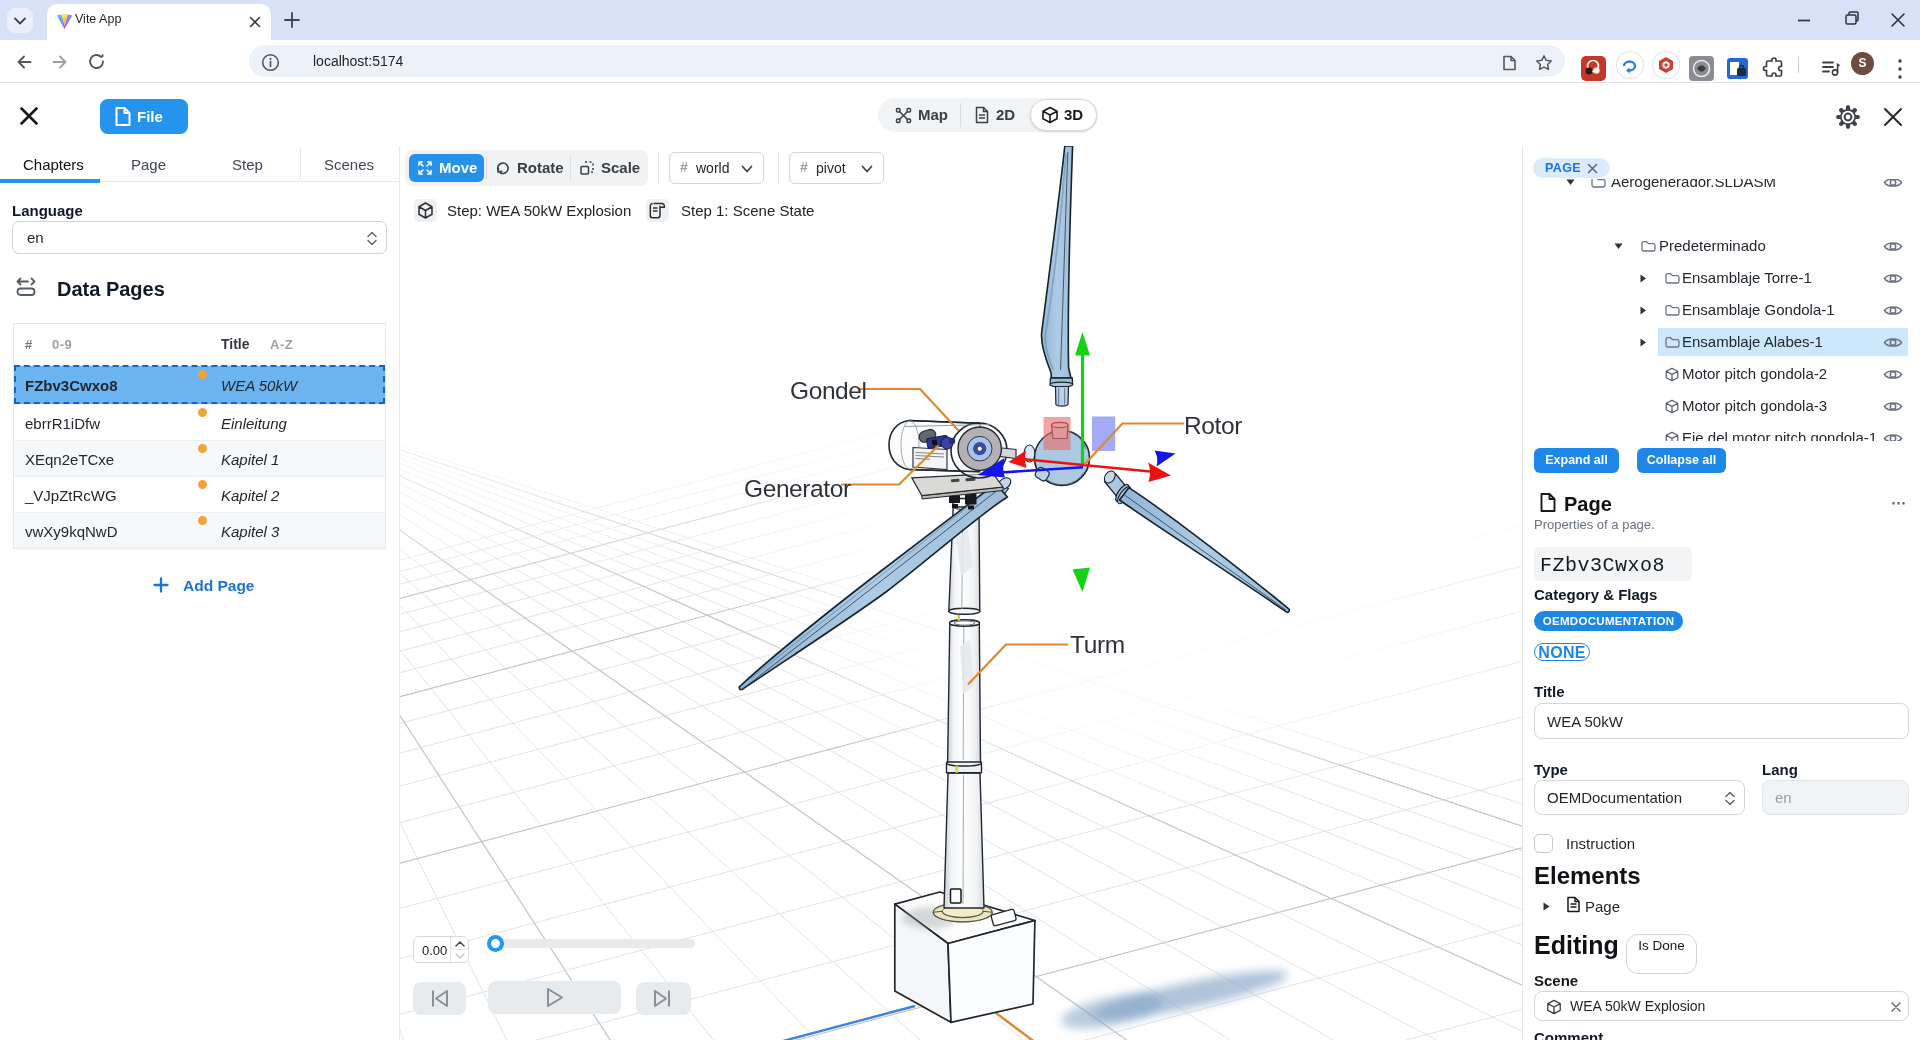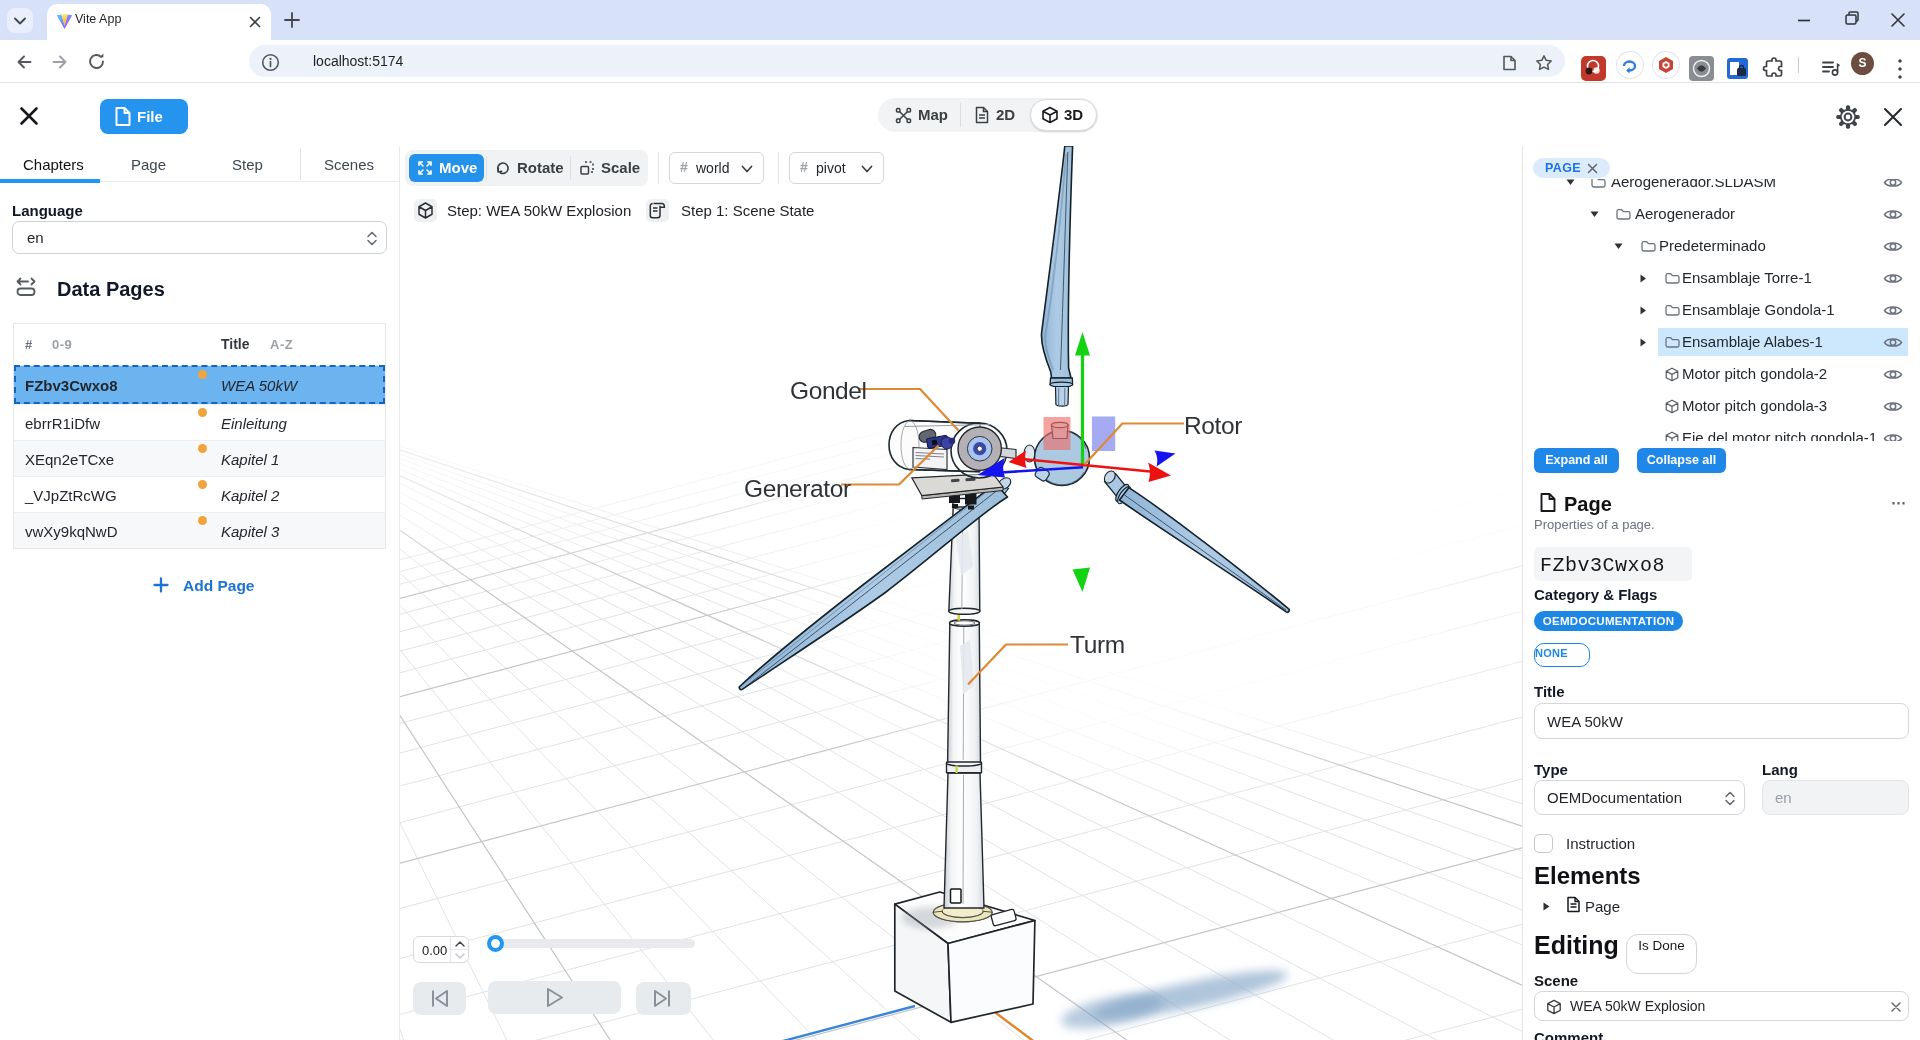--- a/index.html
+++ b/index.html
@@ -573,33 +573,20 @@
         </svg>
   <svg class="abs" style="left:68px;top:8px" width="15" height="12" viewBox="0 0 15 12">
           <path d="M1 3.4 A1.7 1.7 0 0 1 2.7 1.7 H5.6 L7.5 3.7 H12.3 A1.7 1.7 0 0 1 14 5.4 V9.3 A1.7 1.7 0 0 1 12.3 11 H2.7 A1.7 1.7 0 0 1 1 9.3 Z" fill="none" stroke="#6b7280" stroke-width="1.3"></path>
         </svg>
   <div class="ttxt" style="left:88px;">Aerogenerador.SLDASM</div>
   <svg class="abs" style="left:360px;top:7px" width="20" height="15" viewBox="0 0 20 15">
           <path d="M1.5 7.5 C4.5 2.8, 15.5 2.8, 18.5 7.5 C15.5 12.2, 4.5 12.2, 1.5 7.5 Z" fill="none" stroke="#6b7280" stroke-width="1.5"></path>
           <circle cx="10" cy="7.5" r="2.7" fill="none" stroke="#6b7280" stroke-width="1.5"></circle>
         </svg>
   </div>
-  <div class="trow" style="top:21px;">
-  <svg class="abs" style="left:67px;top:11px" width="9" height="7">
-          <path d="M0.5 0.5 H8.5 L4.5 6 Z" fill="#30343a"></path>
-        </svg>
-  <svg class="abs" style="left:93px;top:8px" width="15" height="12" viewBox="0 0 15 12">
-          <path d="M1 3.4 A1.7 1.7 0 0 1 2.7 1.7 H5.6 L7.5 3.7 H12.3 A1.7 1.7 0 0 1 14 5.4 V9.3 A1.7 1.7 0 0 1 12.3 11 H2.7 A1.7 1.7 0 0 1 1 9.3 Z" fill="none" stroke="#6b7280" stroke-width="1.3"></path>
-        </svg>
-  <div class="ttxt" style="left:112px;">Aerogenerador</div>
-  <svg class="abs" style="left:360px;top:7px" width="20" height="15" viewBox="0 0 20 15">
-          <path d="M1.5 7.5 C4.5 2.8, 15.5 2.8, 18.5 7.5 C15.5 12.2, 4.5 12.2, 1.5 7.5 Z" fill="none" stroke="#6b7280" stroke-width="1.5"></path>
-          <circle cx="10" cy="7.5" r="2.7" fill="none" stroke="#6b7280" stroke-width="1.5"></circle>
-        </svg>
-  </div>
   <div class="trow" style="top:53px;">
   <svg class="abs" style="left:91px;top:11px" width="9" height="7">
           <path d="M0.5 0.5 H8.5 L4.5 6 Z" fill="#30343a"></path>
         </svg>
   <svg class="abs" style="left:118px;top:8px" width="15" height="12" viewBox="0 0 15 12">
           <path d="M1 3.4 A1.7 1.7 0 0 1 2.7 1.7 H5.6 L7.5 3.7 H12.3 A1.7 1.7 0 0 1 14 5.4 V9.3 A1.7 1.7 0 0 1 12.3 11 H2.7 A1.7 1.7 0 0 1 1 9.3 Z" fill="none" stroke="#6b7280" stroke-width="1.3"></path>
         </svg>
   <div class="ttxt" style="left:136px;">Predeterminado</div>
   <svg class="abs" style="left:360px;top:7px" width="20" height="15" viewBox="0 0 20 15">
           <path d="M1.5 7.5 C4.5 2.8, 15.5 2.8, 18.5 7.5 C15.5 12.2, 4.5 12.2, 1.5 7.5 Z" fill="none" stroke="#6b7280" stroke-width="1.5"></path>
@@ -683,21 +670,21 @@
       <path d="M2.5 2 H10.5 L15.5 7 V19 H2.5 Z" fill="none" stroke="#17191c" stroke-width="1.9" stroke-linejoin="round"></path>
       <path d="M10.5 2 V7 H15.5" fill="none" stroke="#17191c" stroke-width="1.9" stroke-linejoin="round"></path>
     </svg>
   <div class="h-page" style="left:41px;top:347px;">Page</div>
   <div class="abs" style="left:368px;top:348px;color:#5f6368;font-size:15px;letter-spacing:1px;font-weight:bold;">⋯</div>
   <div class="abs gray" style="left:11px;top:371px;font-size:13px;">Properties of a page.</div>
   <div class="abs" style="left:11px;top:401px;width:158px;height:34px;background:#f3f4f6;border-radius:5px;"></div>
   <div class="abs mono" style="left:17px;top:408px;font-size:20px;color:#16181b;letter-spacing:.5px;">FZbv3Cwxo8</div>
   <div class="fieldlbl" style="left:11px;top:440px;">Category &amp; Flags</div>
   <div class="abs" style="left:11px;top:465px;width:149px;height:20px;background:#1d87e6;border-radius:10px;text-align:center;line-height:20px;color:#fff;font-size:11.5px;font-weight:bold;letter-spacing:.3px;">OEMDOCUMENTATION</div>
-  <div class="abs" style="left:11px;top:497px;width:56px;height:24px;border:1.5px solid #1d87e6;border-radius:10px;text-align:left;line-height:18px;color:#1d87e6;font-size:11px;font-weight:bold;letter-spacing:.3px;">NONE</div>
+  <div class="abs" style="left:11px;top:497px;width:56px;height:18px;border:1.5px solid #1d87e6;border-radius:10px;text-align:center;line-height:18px;color:#1d87e6;font-size:16px;font-weight:bold;letter-spacing:.3px;">NONE</div>
   <div class="fieldlbl" style="left:11px;top:537px;">Title</div>
   <div class="input" style="left:11px;top:557px;width:375px;height:36px;">
     <div class="abs" style="left:12px;top:9px;">WEA 50kW</div>
   </div>
   <div class="fieldlbl" style="left:11px;top:615px;">Type</div>
   <div class="input" style="left:11px;top:634px;width:211px;height:35px;">
     <div class="abs" style="left:12px;top:8px;">OEMDocumentation</div>
     <svg class="abs" style="left:188px;top:8px" width="14" height="19">
         <path d="M3 7.5 L7 3.5 L11 7.5 M3 11.5 L7 15.5 L11 11.5" stroke="#5f6570" stroke-width="1.5" fill="none" stroke-linecap="round" stroke-linejoin="round"></path>
       </svg>

